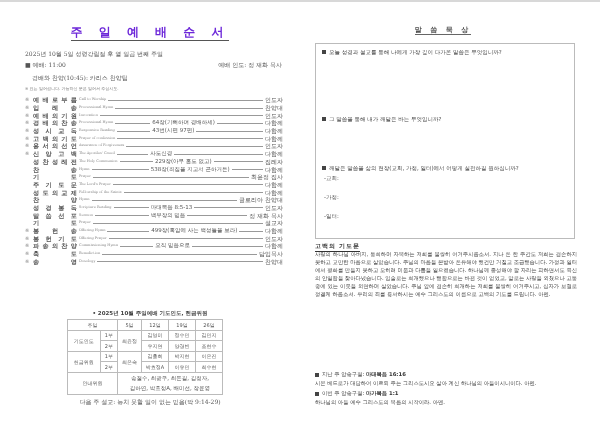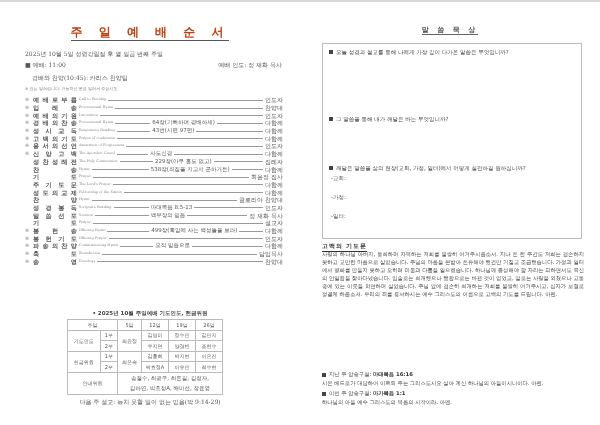--- a/index.html
+++ b/index.html
@@ -2,42 +2,42 @@
 <html><head>
 <meta charset="utf-8">
 <style>
   * { box-sizing: border-box; margin: 0; padding: 0; }
   html, body { width: 600px; height: 425px; background: #ffffff; overflow: hidden; }
   body { font-family: "DejaVu Sans", "Liberation Sans", sans-serif; color: #333; position: relative; }
   .topbar { position: absolute; left: 0; top: 0; width: 600px; height: 2px; background: #d8d8d8; }
 
   
   .left { position: absolute; left: 0; top: 0; width: 300px; height: 425px; }
-  .title { position: absolute; left: 0; top: 24px; width: 300px; text-align: center; font-family: "DejaVu Serif", serif; font-size: 12px; letter-spacing: 6px; font-weight: bold; color: #c2410c; }
+  .title { position: absolute; left: 0; top: 24px; width: 300px; text-align: center; font-family: "DejaVu Serif", serif; font-size: 12px; letter-spacing: 6px; font-weight: bold; color: #6d28d9; }
   .title span { border-bottom: 1px solid #555; padding-bottom: 1px; }
   .sub { position: absolute; left: 25px; font-size: 6px; color: #555; font-family: "DejaVu Serif", serif; }
   .sub-right { position: absolute; right: 18px; font-size: 6px; color: #555; font-family: "DejaVu Serif", serif; }
   .note { position: absolute; left: 25px; font-size: 4px; color: #777; }
 
   .order { position: absolute; left: 25px; top: 96px; width: 258px; }
   .row { height: 7.7px; display: flex; align-items: center; font-size: 6px; line-height: 7px; position: relative; }
   .row .mark { width: 8px; font-size: 5px; color: #888; flex: none; }
   .row .name { width: 44px; flex: none; font-family: "DejaVu Serif", serif; font-weight: bold; color: #555; display: flex; justify-content: space-between; font-size: 6.2px; }
   .row .eng { font-size: 3.5px; color: #888; font-family: "DejaVu Serif", serif; margin-left: 2px; white-space: nowrap; flex: none; }
   .row .fill { flex: 1; border-bottom: 1px solid #999; margin: 0 2px; height: 1px; align-self: center; margin-top: 1px; }
   .row .content { font-size: 5.5px; color: #555; white-space: nowrap; flex: none; }
   .row .person { font-size: 6px; color: #555; white-space: nowrap; flex: none; }
 
   .table-title { position: absolute; left: 0; width: 300px; top: 310px; text-align: center; font-size: 5.5px; font-weight: bold; color: #444; }
   table.duty { position: absolute; left: 67px; top: 319px; border-collapse: collapse; font-size: 5px; color: #555; }
   table.duty td { border: 1px solid #bbb; text-align: center; height: 10.5px; padding: 0 2px; }
   .next { position: absolute; left: 0; width: 300px; top: 398px; text-align: center; font-size: 6px; color: #555; font-family: "DejaVu Serif", serif; }
 
   
-  .right { position: absolute; left: 300px; top: 0; width: 300px; height: 352px; }
+  .right { position: absolute; left: 293px; top: 0; width: 300px; height: 352px; }
   .rtitle { position: absolute; left: 0; top: 25px; width: 300px; text-align: center; font-size: 7px; font-weight: bold; color: #555; letter-spacing: 3px; }
   .rtitle span { border-bottom: 1px solid #666; }
   .med-box { position: absolute; left: 22px; top: 43px; width: 260px; height: 196px; border: 1px solid #bbb; }
   .q { position: absolute; left: 6px; font-size: 5.5px; color: #444; white-space: nowrap; }
   .q .sq { display: inline-block; width: 4px; height: 4px; background: #444; margin-right: 3px; vertical-align: middle; }
   .sub-item { position: absolute; left: 8px; font-size: 5.5px; color: #555; }
   .conf-title { position: absolute; left: 22px; top: 242px; font-family: "DejaVu Serif", serif; font-size: 6px; font-weight: bold; color: #333; border-bottom: 1px solid #333; letter-spacing: 1px; }
   .conf-text { position: absolute; left: 22px; top: 250px; width: 262px; font-size: 5.3px; line-height: 8.1px; color: #444; text-align: justify; }
   .verse-label { position: absolute; left: 22px; font-size: 5.3px; color: #444; white-space: nowrap; }
   .verse-label .sq { display: inline-block; width: 4px; height: 4px; background: #444; margin-right: 3px; vertical-align: middle; }

